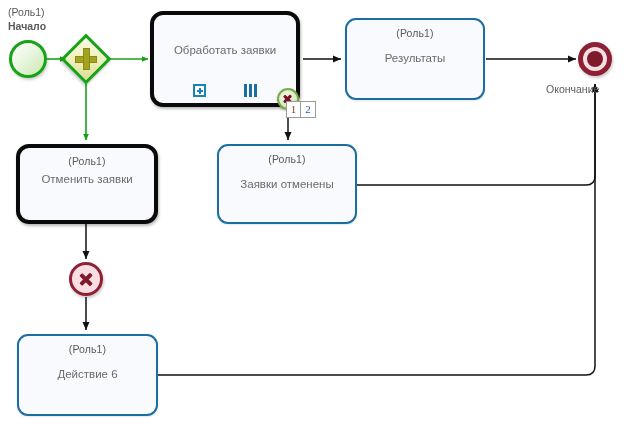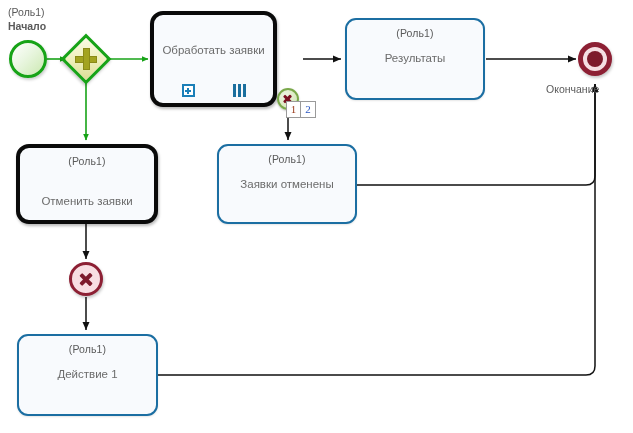--- a/index.html
+++ b/index.html
@@ -52,21 +52,21 @@
     margin-top: 7px;
     letter-spacing: 0.1px;
     white-space: nowrap;
   }
   .node-title {
     font-size: 11.5px;
     color: #6b6b6b;
     margin-top: 13px;
     white-space: nowrap;
   }
-  .node-box.black .node-title { margin-top: 28px; }
+  .node-box.black .node-title { margin-top: 6px; }
 
   
   .marker-row {
     position: absolute;
     left: 0;
     bottom: 6px;
     width: 100%;
     display: flex;
     justify-content: center;
     align-items: flex-end;
@@ -286,21 +286,21 @@
   </svg>
 
   <div class="free-label" style="left:8px; top:6px;">(Роль1)</div>
   <div class="free-label" style="left:8px; top:20px;font-weight:bold;">Начало</div>
   <div class="event event-start" style="left:9px; top:40px;"></div>
 
   <div class="gateway" style="left:68px; top:41px;">
     <div class="plus"></div>
   </div>
 
-  <div class="node-box black" style="left:150px; top:11px; width:127px; height:96px;">
+  <div class="node-box black" style="left:150px; top:11px; width:150px; height:96px;">
     <div class="node-title" style="margin-top:29px;">Обработать заявки</div>
     <div class="marker-row">
       <span class="marker-expand"></span>
       <span class="marker-parallel">
         <i></i>
           <i></i>
           <i></i>
       </span>
     </div>
   </div>
@@ -332,16 +332,16 @@
     <span class="xmark"></span>
   </div>
 
   <div class="node-box blue" style="left:217px; top:144px; width:140px; height:80px;">
     <div class="role-label">(Роль1)</div>
     <div class="node-title">Заявки отменены</div>
   </div>
 
   <div class="node-box blue" style="left:17px; top:334px; width:141px; height:82px;">
     <div class="role-label">(Роль1)</div>
-    <div class="node-title">Действие 1</div>
+    <div class="node-title">Действие 6</div>
   </div>
 
 </div>
 
 </body></html>

